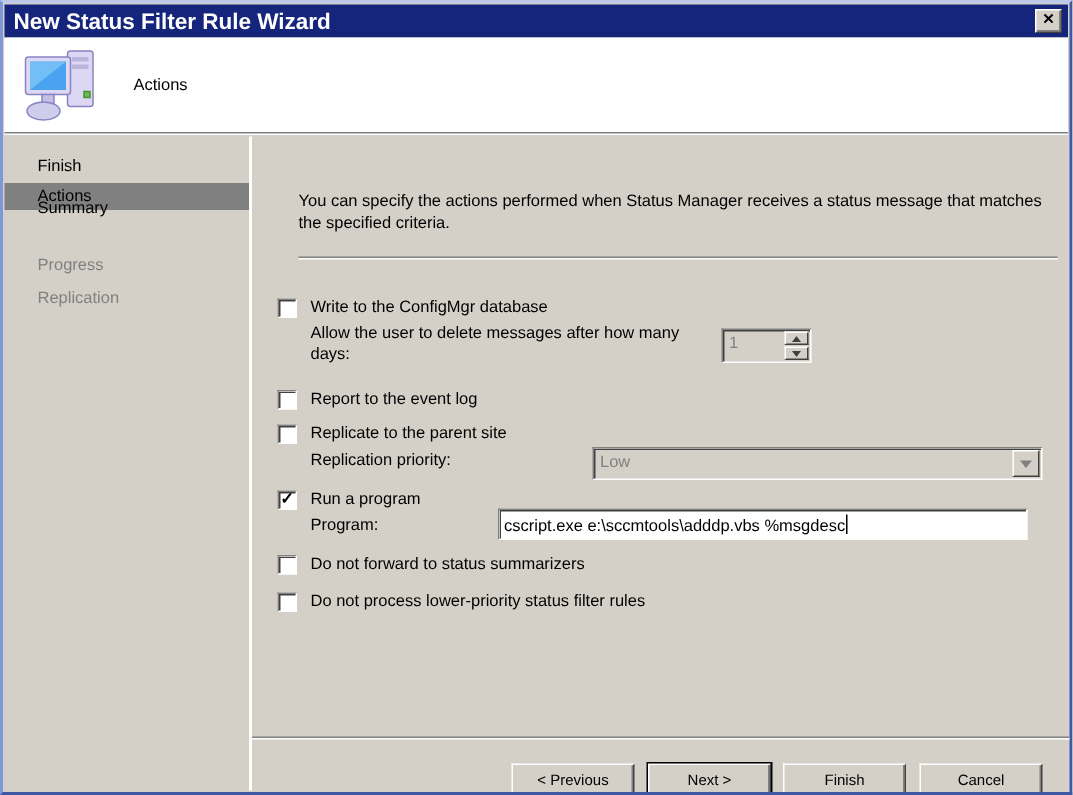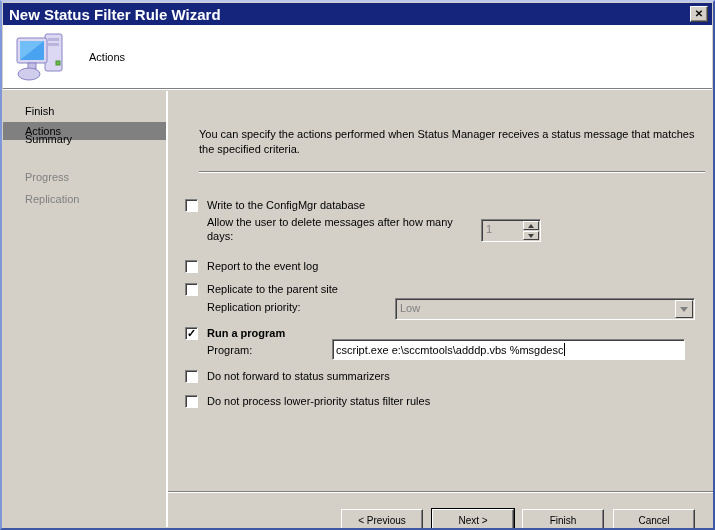--- a/index.html
+++ b/index.html
@@ -209,21 +209,21 @@
     <div class="dropdown">
       <span class="dd-text">Low</span>
       <span class="dd-btn">
           <span class="tri-dd"></span>
         </span>
     </div>
 
     <span class="cb" style="left:17px; top:220px;">
       <span>✓</span>
     </span>
-    <span class="cb-label" style="left:39px; top:220px;font-weight:bold;">Run a program</span>
+    <span class="cb-label" style="left:39px; top:220px;">Run a program</span>
 
     <span class="cb-label" style="left:39px; top:237px;">Program:</span>
     <div class="textbox">
       <span>cscript.exe e:\sccmtools\adddp.vbs %msgdesc</span><span class="caret"></span>
     </div>
 
     <span class="cb" style="left:17px; top:263px;">
       <span></span>
     </span>
     <span class="cb-label" style="left:39px; top:263px;">Do not forward to status summarizers</span>

